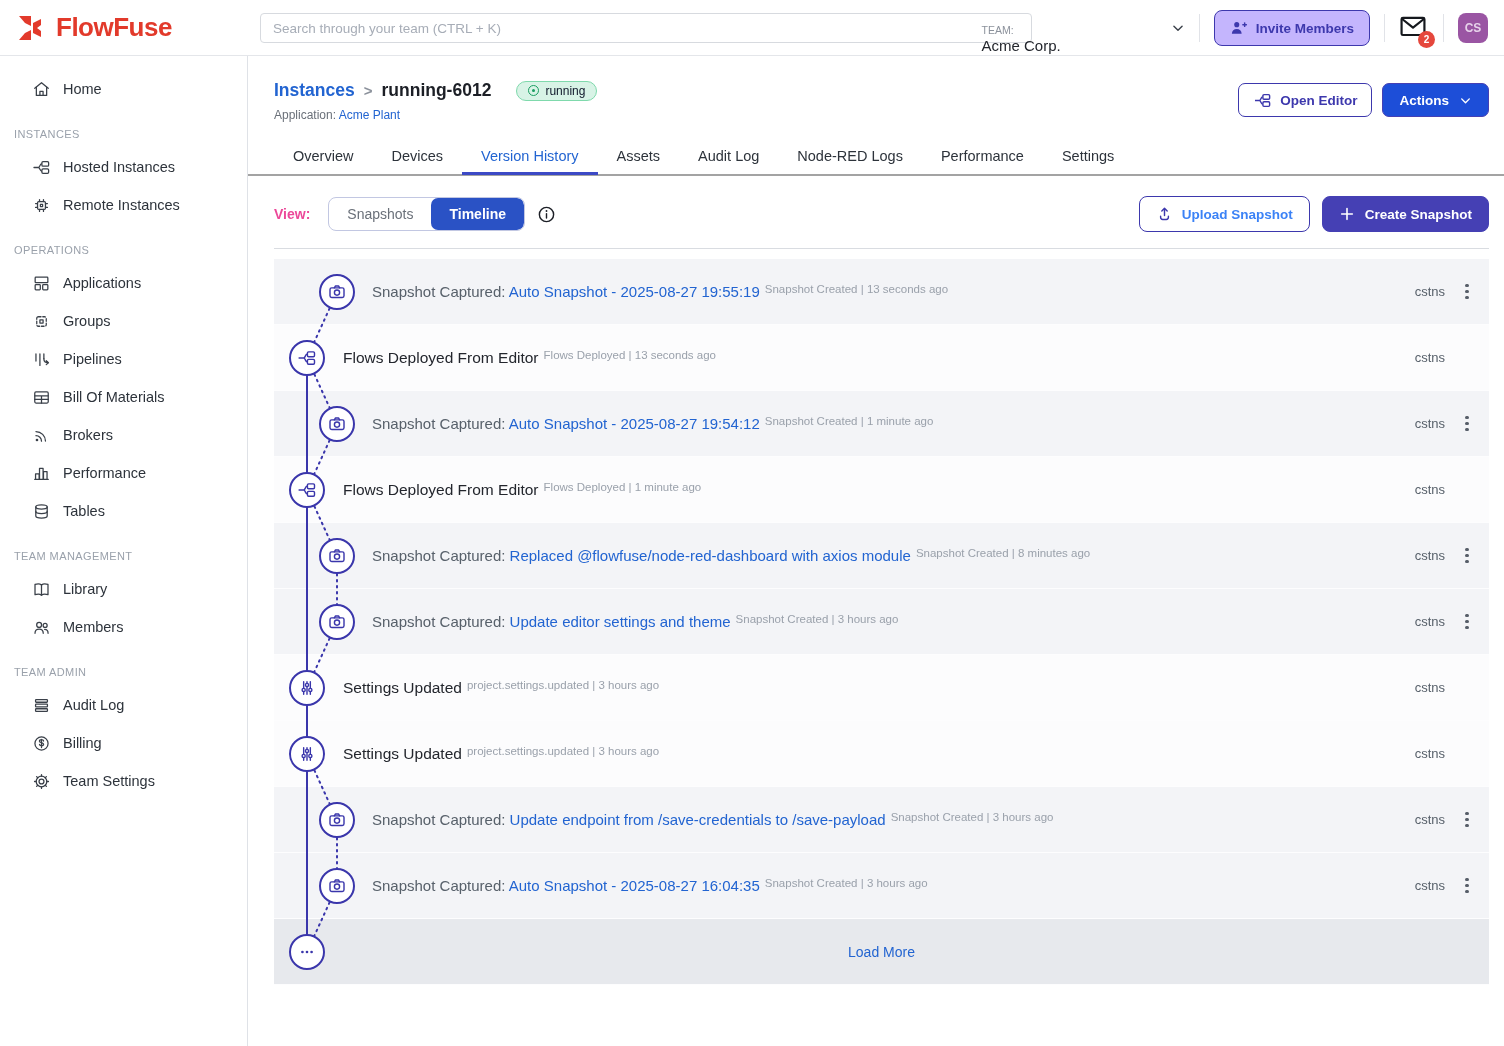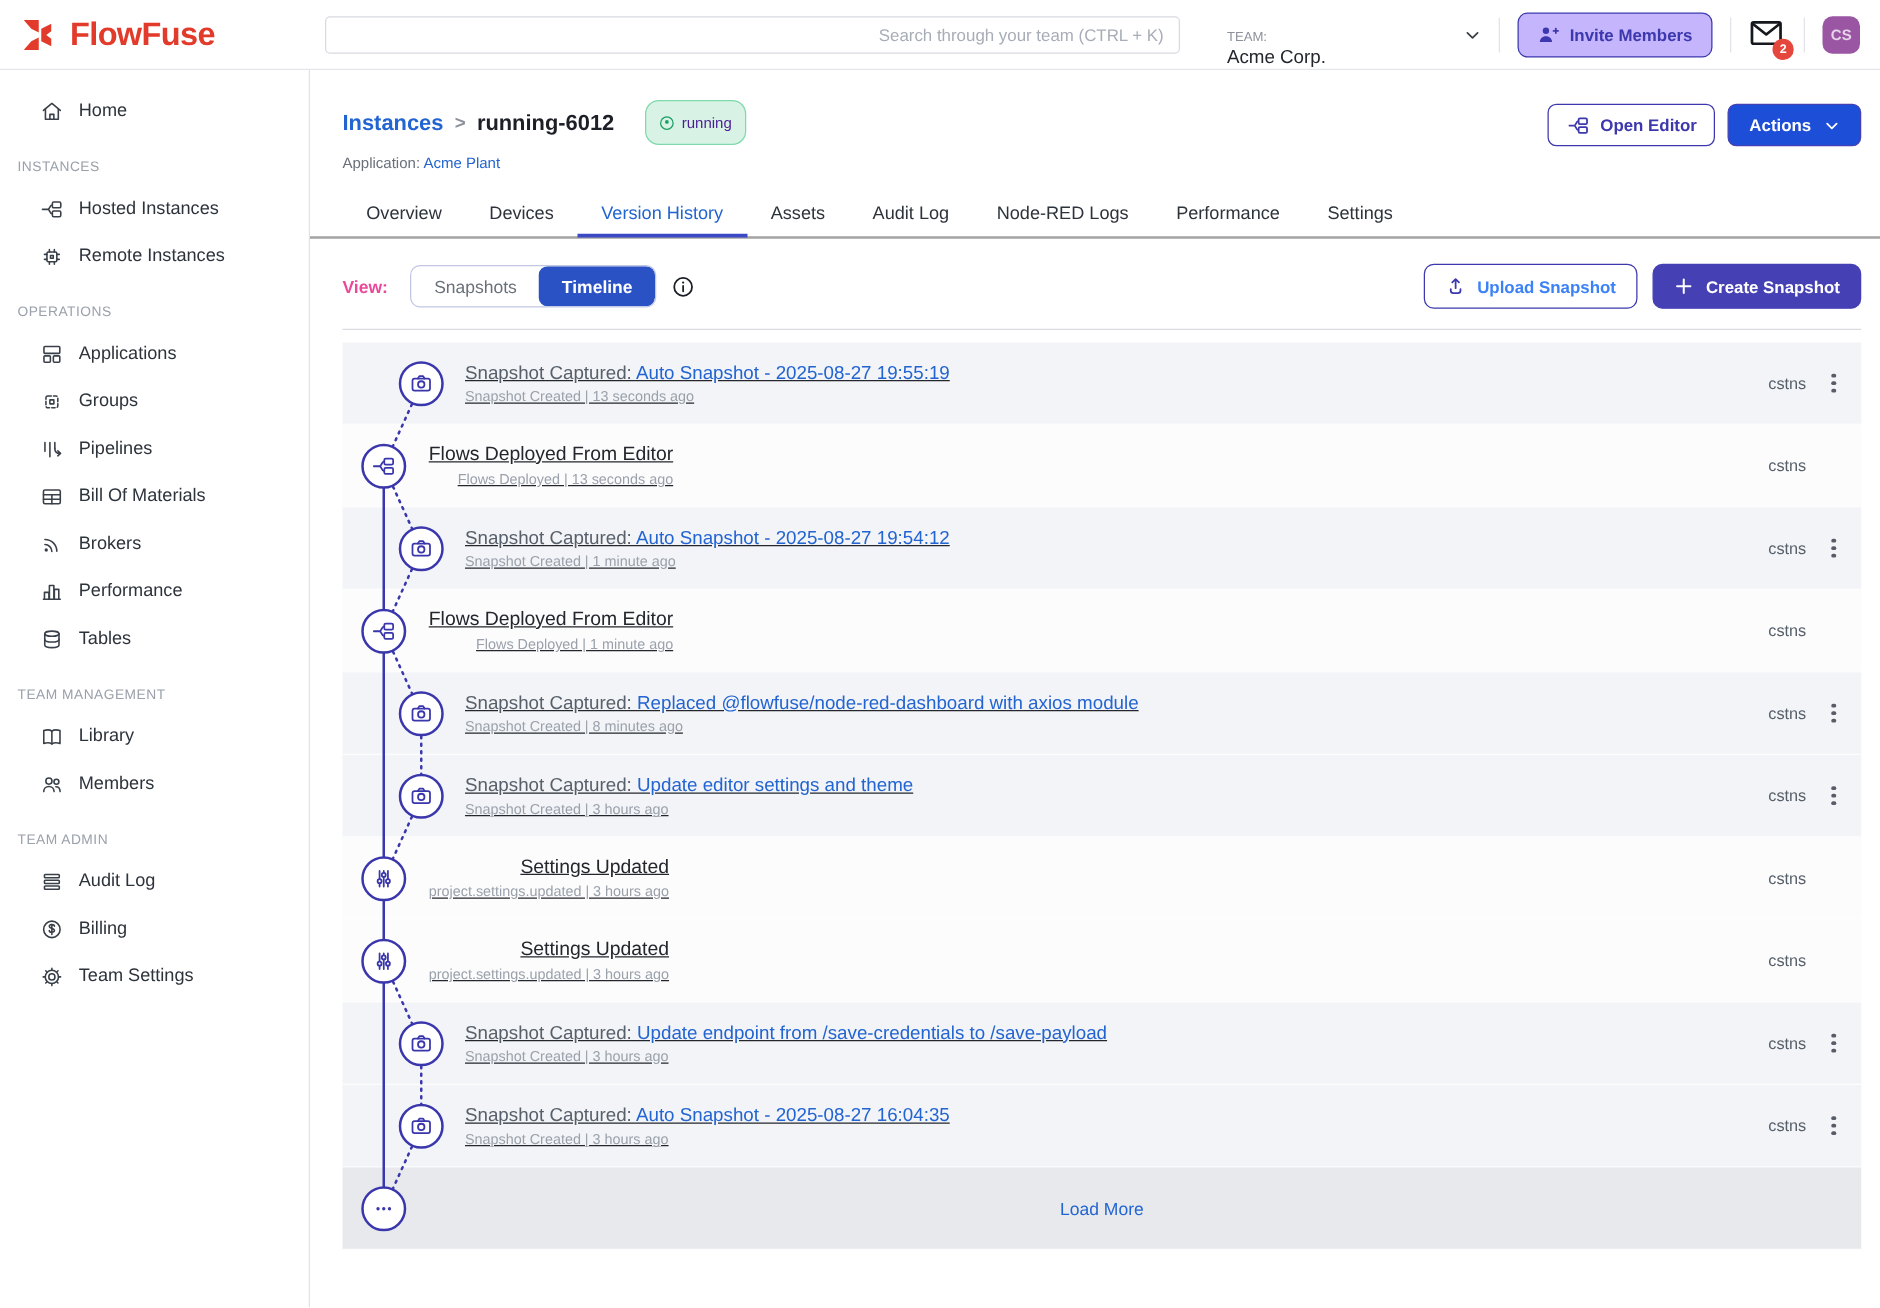--- a/index.html
+++ b/index.html
@@ -9,23 +9,23 @@
     font-family:"Liberation Sans", sans-serif; background:#fff; color:#23262d;
   }
   
   .top-header {
     position:absolute; top:0; left:0; right:0; height:56px; background:#fff;
     border-bottom:1px solid #e4e6ea; z-index:10;
   }
   .logo { position:absolute; left:18px; top:12px; display:flex; align-items:center; gap:8px; }
   .logo-text { font-size:26px; font-weight:bold; color:#e23a2b; letter-spacing:-0.5px; }
   .search-input {
-    position:absolute; left:260px; top:13px; width:684px; height:30px;
+    position:absolute; left:260px; top:13px; width:772px; height:30px;
     border:1px solid #d7dadf; border-radius:4px; padding:0 12px; font-size:13.5px;
-    color:#374151; outline:none; font-family:inherit; background:#fff;text-align:right;
+    color:#374151; outline:none; font-family:inherit; background:#fff;
   }
   .search-input::placeholder { color:#a7adb7; }
   .header-right { position:absolute; right:16px; top:0; height:56px; display:flex; align-items:center; gap:14px; }
   .team-select { display:flex; align-items:center; gap:110px; cursor:pointer; }
   .team-texts { display:flex; flex-direction:column; line-height:1.25;margin-top:24px; }
   .team-label { font-size:10.5px; color:#8b919b; }
   .team-name { font-size:15px; color:#23262d; }
   .v-div { width:1px; height:28px; background:#e1e3e8; }
   .invite-btn {
     display:flex; align-items:center; gap:8px; height:36px; padding:0 15px;
@@ -57,23 +57,23 @@
   .sb-icon { width:19px; height:19px; display:flex; align-items:center; color:#3a4049; flex:none; }
   .sb-icon svg { width:19px; height:19px; }
   
   .main { position:absolute; top:56px; left:248px; right:0; bottom:0; background:#fff; }
   .page-head { position:relative; padding:24px 15px 0 26px; }
   .crumbs { display:flex; align-items:center; gap:9px; }
   .crumb-root { color:#2264d1; font-size:17.5px; font-weight:bold; text-decoration:none; cursor:pointer; }
   .crumb-sep { color:#8b919b; font-size:15px; font-weight:bold; }
   .crumb-name { color:#1c1f26; font-size:17.5px; font-weight:bold; }
   .status-badge {
-    margin-left:16px; display:inline-flex; align-items:center; gap:6px; height:36px; padding:0 11px;
+    margin-left:16px; display:inline-flex; align-items:center; gap:6px; height:20px; padding:0 11px;
     background:#d8f3e6; border:1px solid #7fd9ac; border-radius:11px;
-    color:#4c1d95; font-size:12px;
+    color:#0f172a; font-size:12px;
   }
   .status-dot { width:11px; height:11px; border:1.4px solid #1a9e61; border-radius:50%; position:relative; }
   .status-dot::after{ content:""; position:absolute; left:2.6px; top:2.6px; width:3.2px; height:3.2px; border-radius:50%; background:#1a9e61; }
   .app-line { margin-top:7px; font-size:12px; color:#6a7079; }
   .app-link { color:#2264d1; cursor:pointer; }
   .head-actions { position:absolute; right:15px; top:27px; display:flex; gap:10px; }
   .open-editor-btn {
     display:flex; align-items:center; gap:8px; height:34px; padding:0 14px;
     background:#fff; border:1px solid #3d38ad; border-radius:7px; color:#3d38ad;
     font-weight:bold; font-size:13.5px; cursor:pointer; font-family:inherit;
@@ -124,21 +124,21 @@
     position:absolute; width:36px; height:36px; border:2px solid #3a36ab; border-radius:50%;
     background:#fff; display:flex; align-items:center; justify-content:center; color:#3a36ab;
   }
   .t-icon svg { width:20px; height:20px; }
   .t-row {
     height:66px; display:flex; align-items:center; border-bottom:1px solid #fdfdfe; position:relative;
   }
   .t-row.bg-snap { background:#f3f4f7; }
   .t-row.bg-event { background:#fcfcfd; }
   .t-row.bg-load { background:#e7e9ed; justify-content:center; }
-  .t-text { display:flex; flex-direction:column; gap:5px;text-decoration:underline; }
+  .t-text { display:flex; flex-direction:row; gap:5px; }
   .pad-snap .t-text { padding-left:98px; }
   .pad-event .t-text { padding-left:69px;text-align:right; }
   .t-title { font-size:15px; color:#57606a; }
   .t-title-dark { font-size:15.5px; color:#23262d; }
   .t-link { color:#2264d1; text-decoration:none; cursor:pointer; }
   .t-meta { font-size:11.5px; color:#9aa1ab; }
   .t-user { margin-left:auto; font-size:13px; color:#57606a; }
   .t-kebab {
     width:44px; display:flex; flex-direction:column; gap:2.5px; align-items:center;
     cursor:pointer; padding:4px 0;

